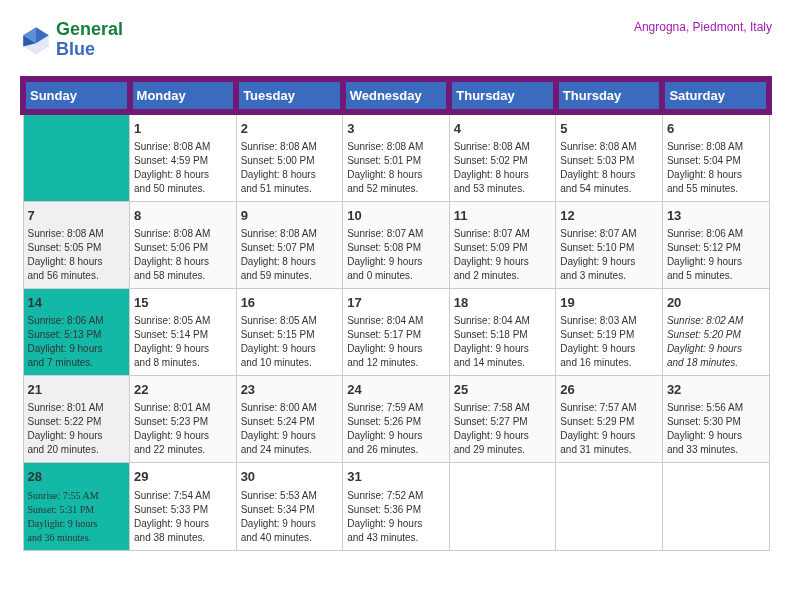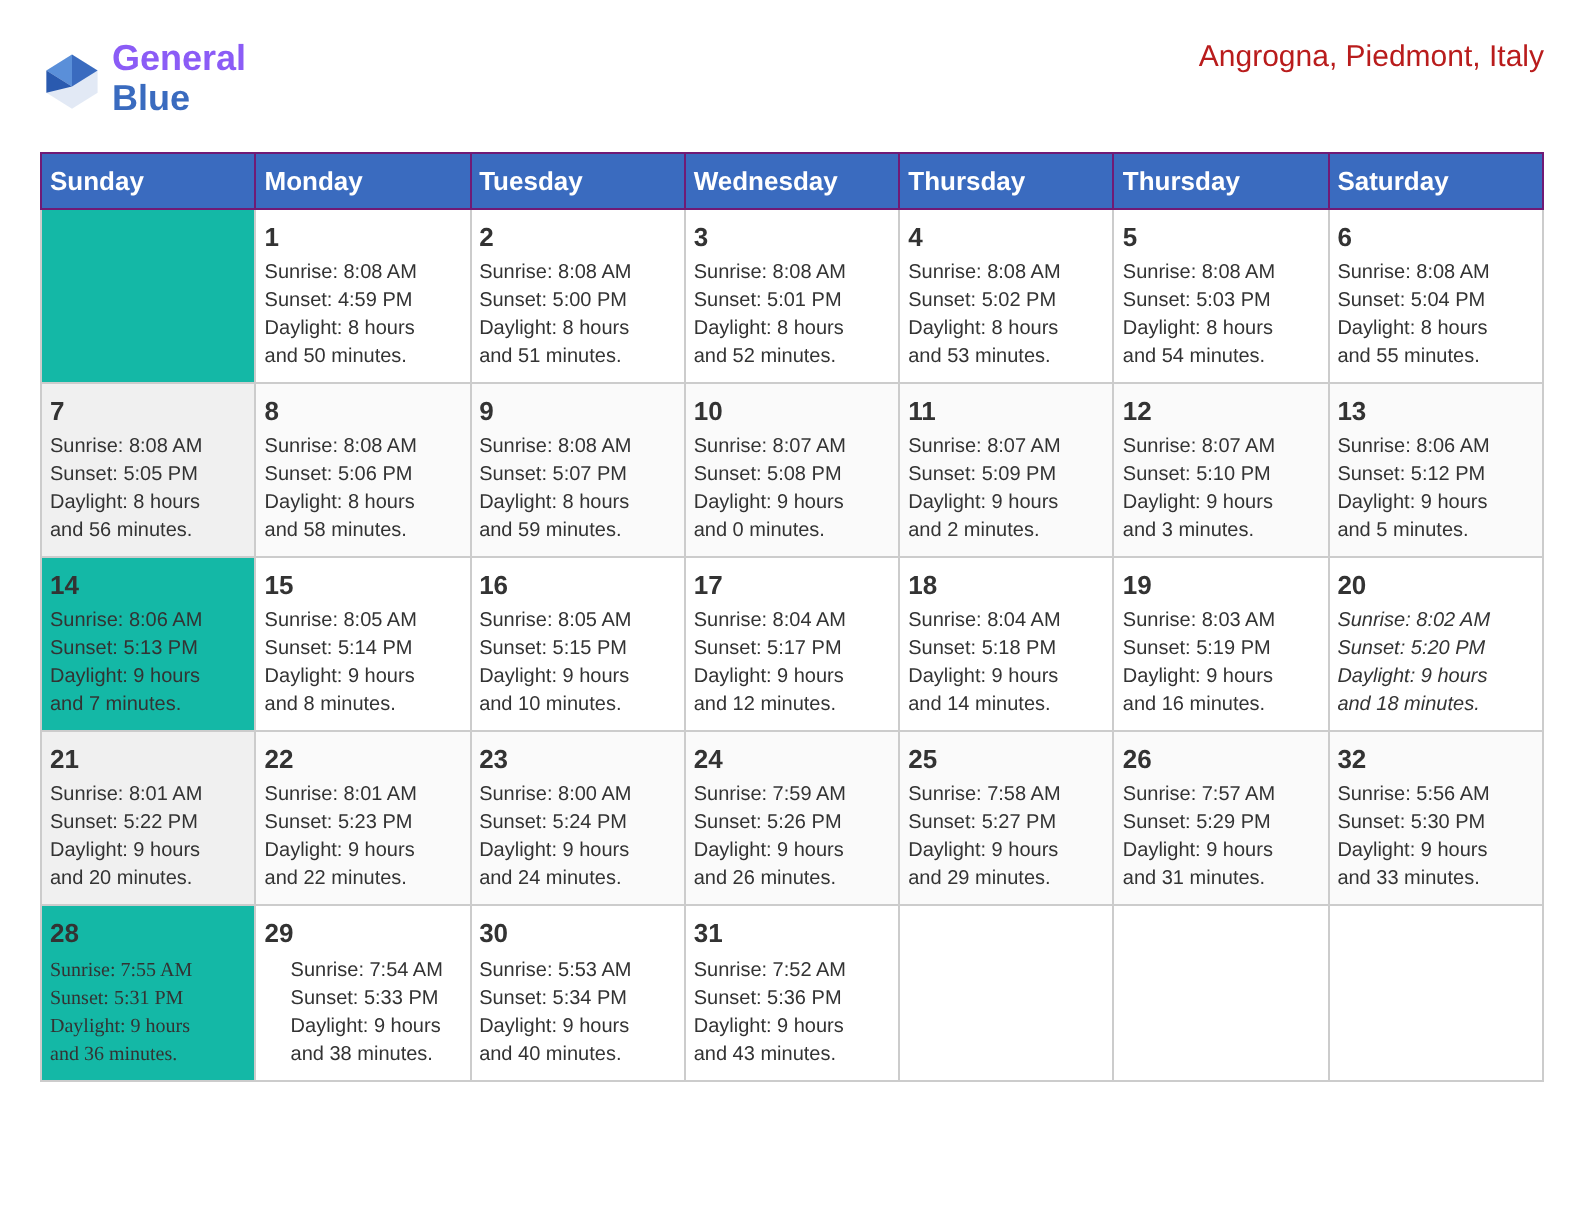--- a/index.html
+++ b/index.html
@@ -21,52 +21,52 @@
       align-items: center;
       gap: 4px;
     }
     .logo-text {
       font-size: 18px;
       font-weight: bold;
       color: #333;
       line-height: 1.1;
     }
     .logo-text span {
-      color: #8b5cf6;
+      color: #15803d;
     }
     .logo-icon {
       width: 32px;
       height: 32px;
     }
     .title-block {
       text-align: right;
     }
     .month-title {
       font-size: 36px;
       font-weight: bold;
       color: #333;
       line-height: 1.1;
     }
     .subtitle {
-      font-size: 15px;
-      color: #b91c1c;
+      font-size: 12px;
+      color: #a21caf;
     }
     table {
       width: 100%;
       border-collapse: collapse;
       font-size: 11px;
     }
     thead tr th {
       background-color: #3a6bbf;
       color: #fff;
       padding: 6px 4px;
       text-align: left;
       font-size: 13px;
       font-weight: bold;
-      border: 1px solid #701a75;
+      border: 6px solid #701a75;
     }
     tbody tr td {
       vertical-align: top;
       padding: 5px 4px;
       border: 1px solid #ccc;
       background: #fff;
       min-height: 80px;
       width: 14.28%;
       color: #333;
       line-height: 1.4;
@@ -326,21 +326,21 @@
       <tr>
         <td>
           <span class="day-num">28</span>
           <div class="day-info" style="white-space: pre-line; font-family: Liberation Serif, serif;">Sunrise: 7:55 AM
 Sunset: 5:31 PM
 Daylight: 9 hours
 and 36 minutes.</div>
         </td>
         <td>
           <span class="day-num">29</span>
-          <div class="day-info" style="white-space: pre-line; margin-left: 13px;">Sunrise: 7:54 AM
+          <div class="day-info" style="white-space: pre-line;">Sunrise: 7:54 AM
 Sunset: 5:33 PM
 Daylight: 9 hours
 and 38 minutes.</div>
         </td>
         <td>
           <span class="day-num">30</span>
           <div class="day-info" style="white-space: pre-line;">Sunrise: 5:53 AM
 Sunset: 5:34 PM
 Daylight: 9 hours
 and 40 minutes.</div>

